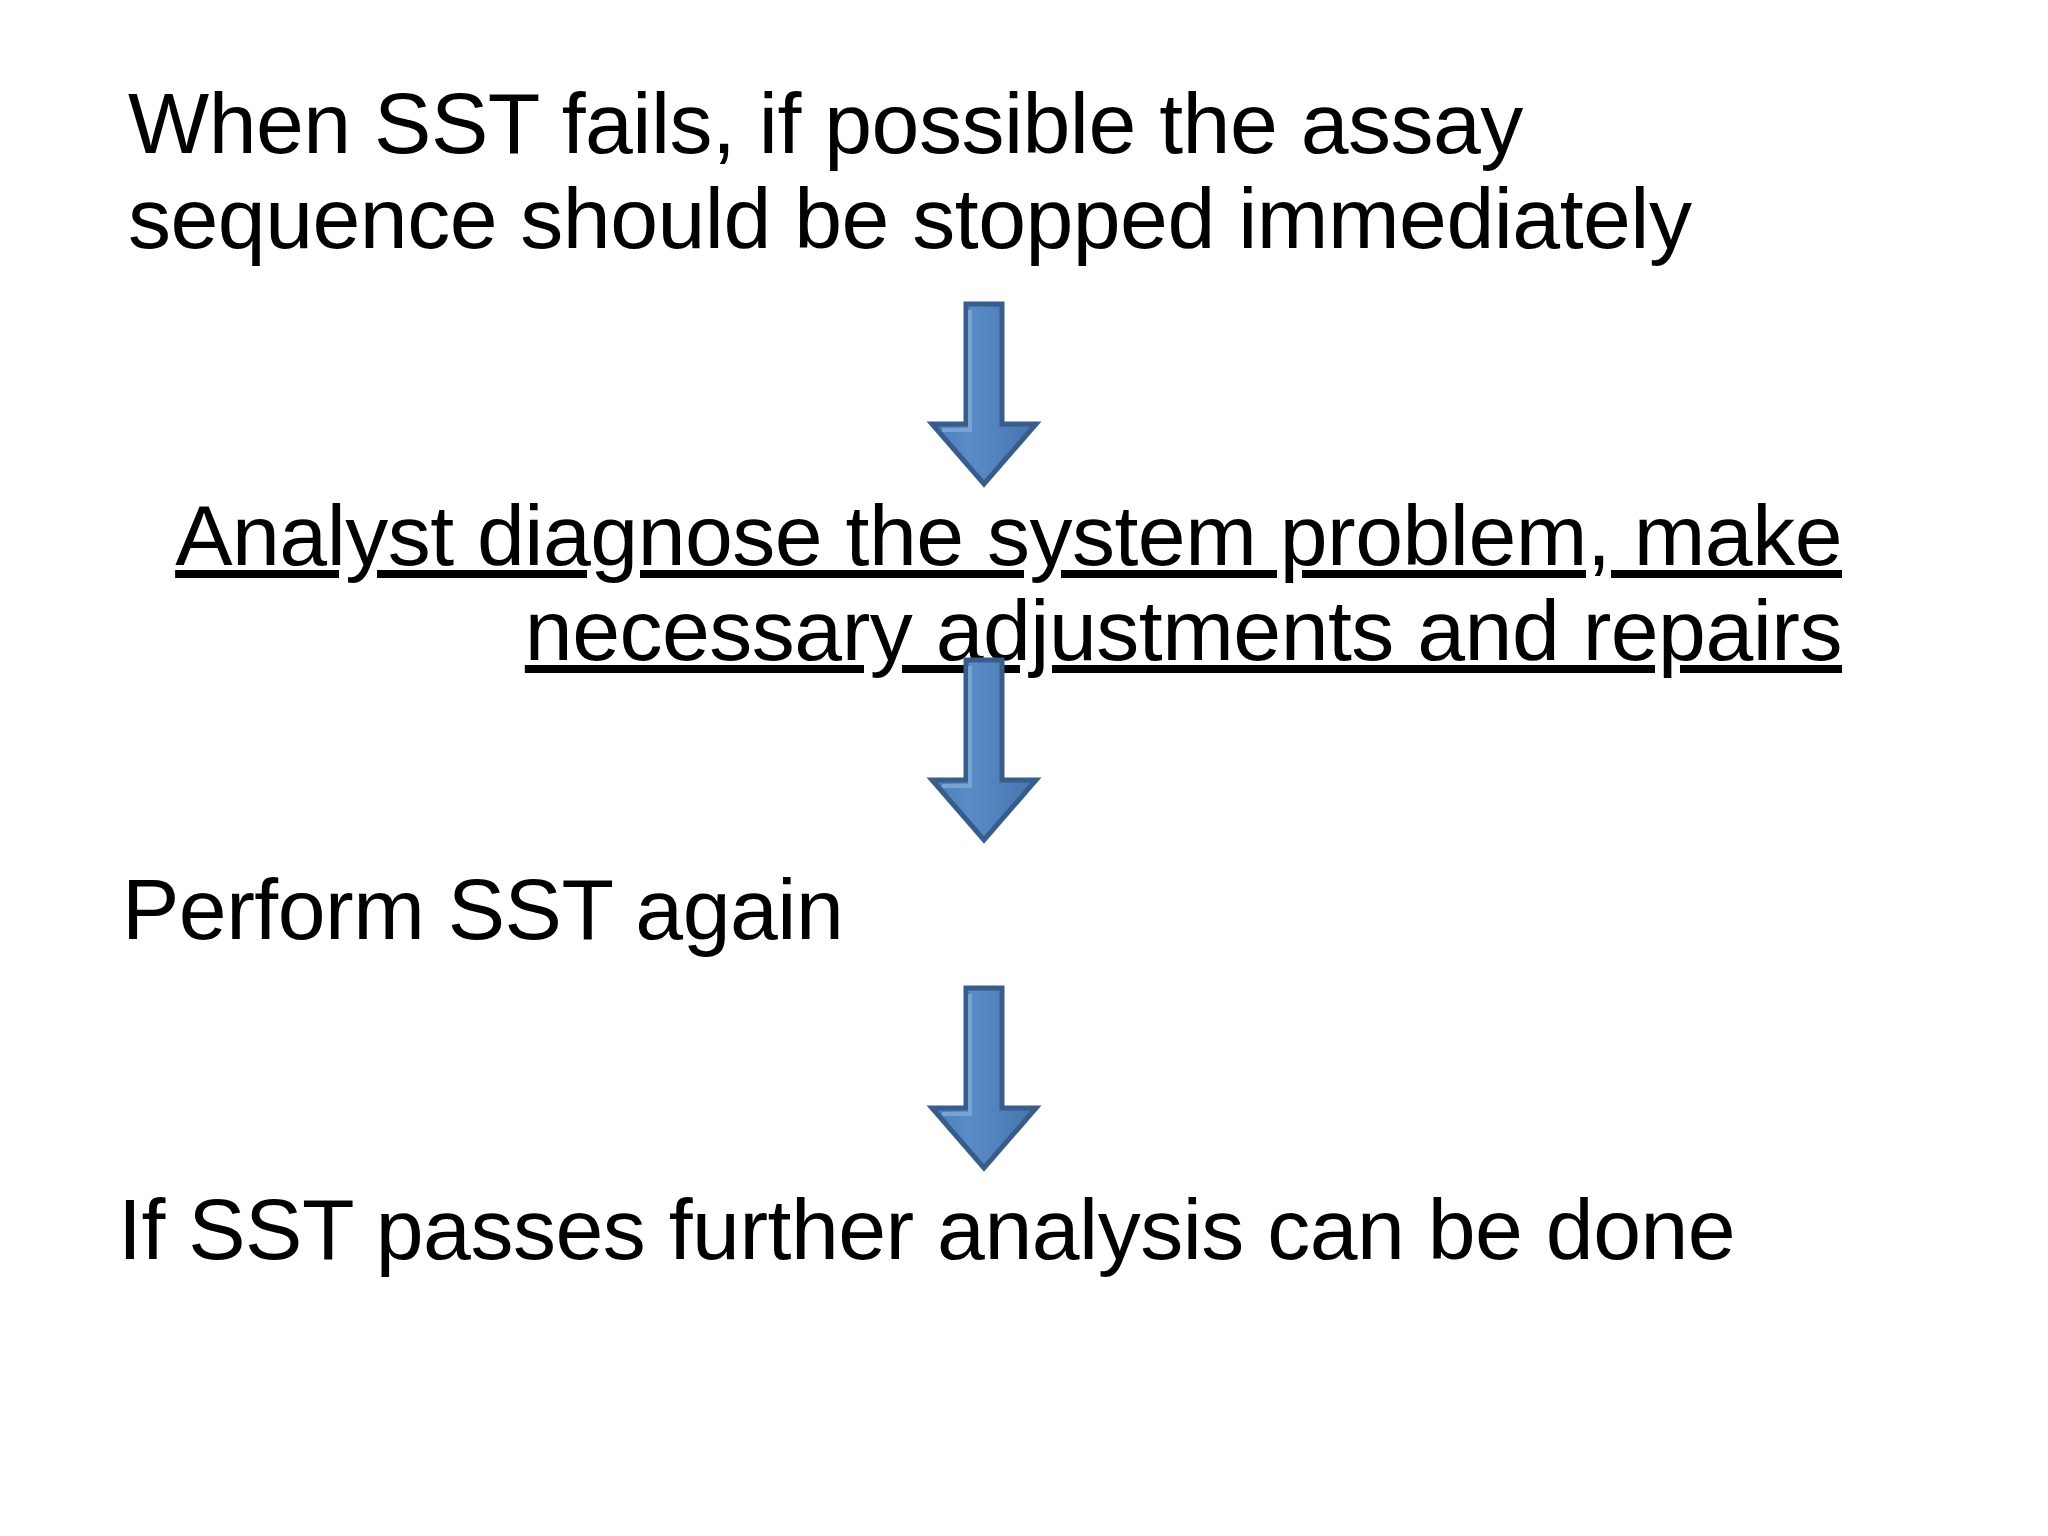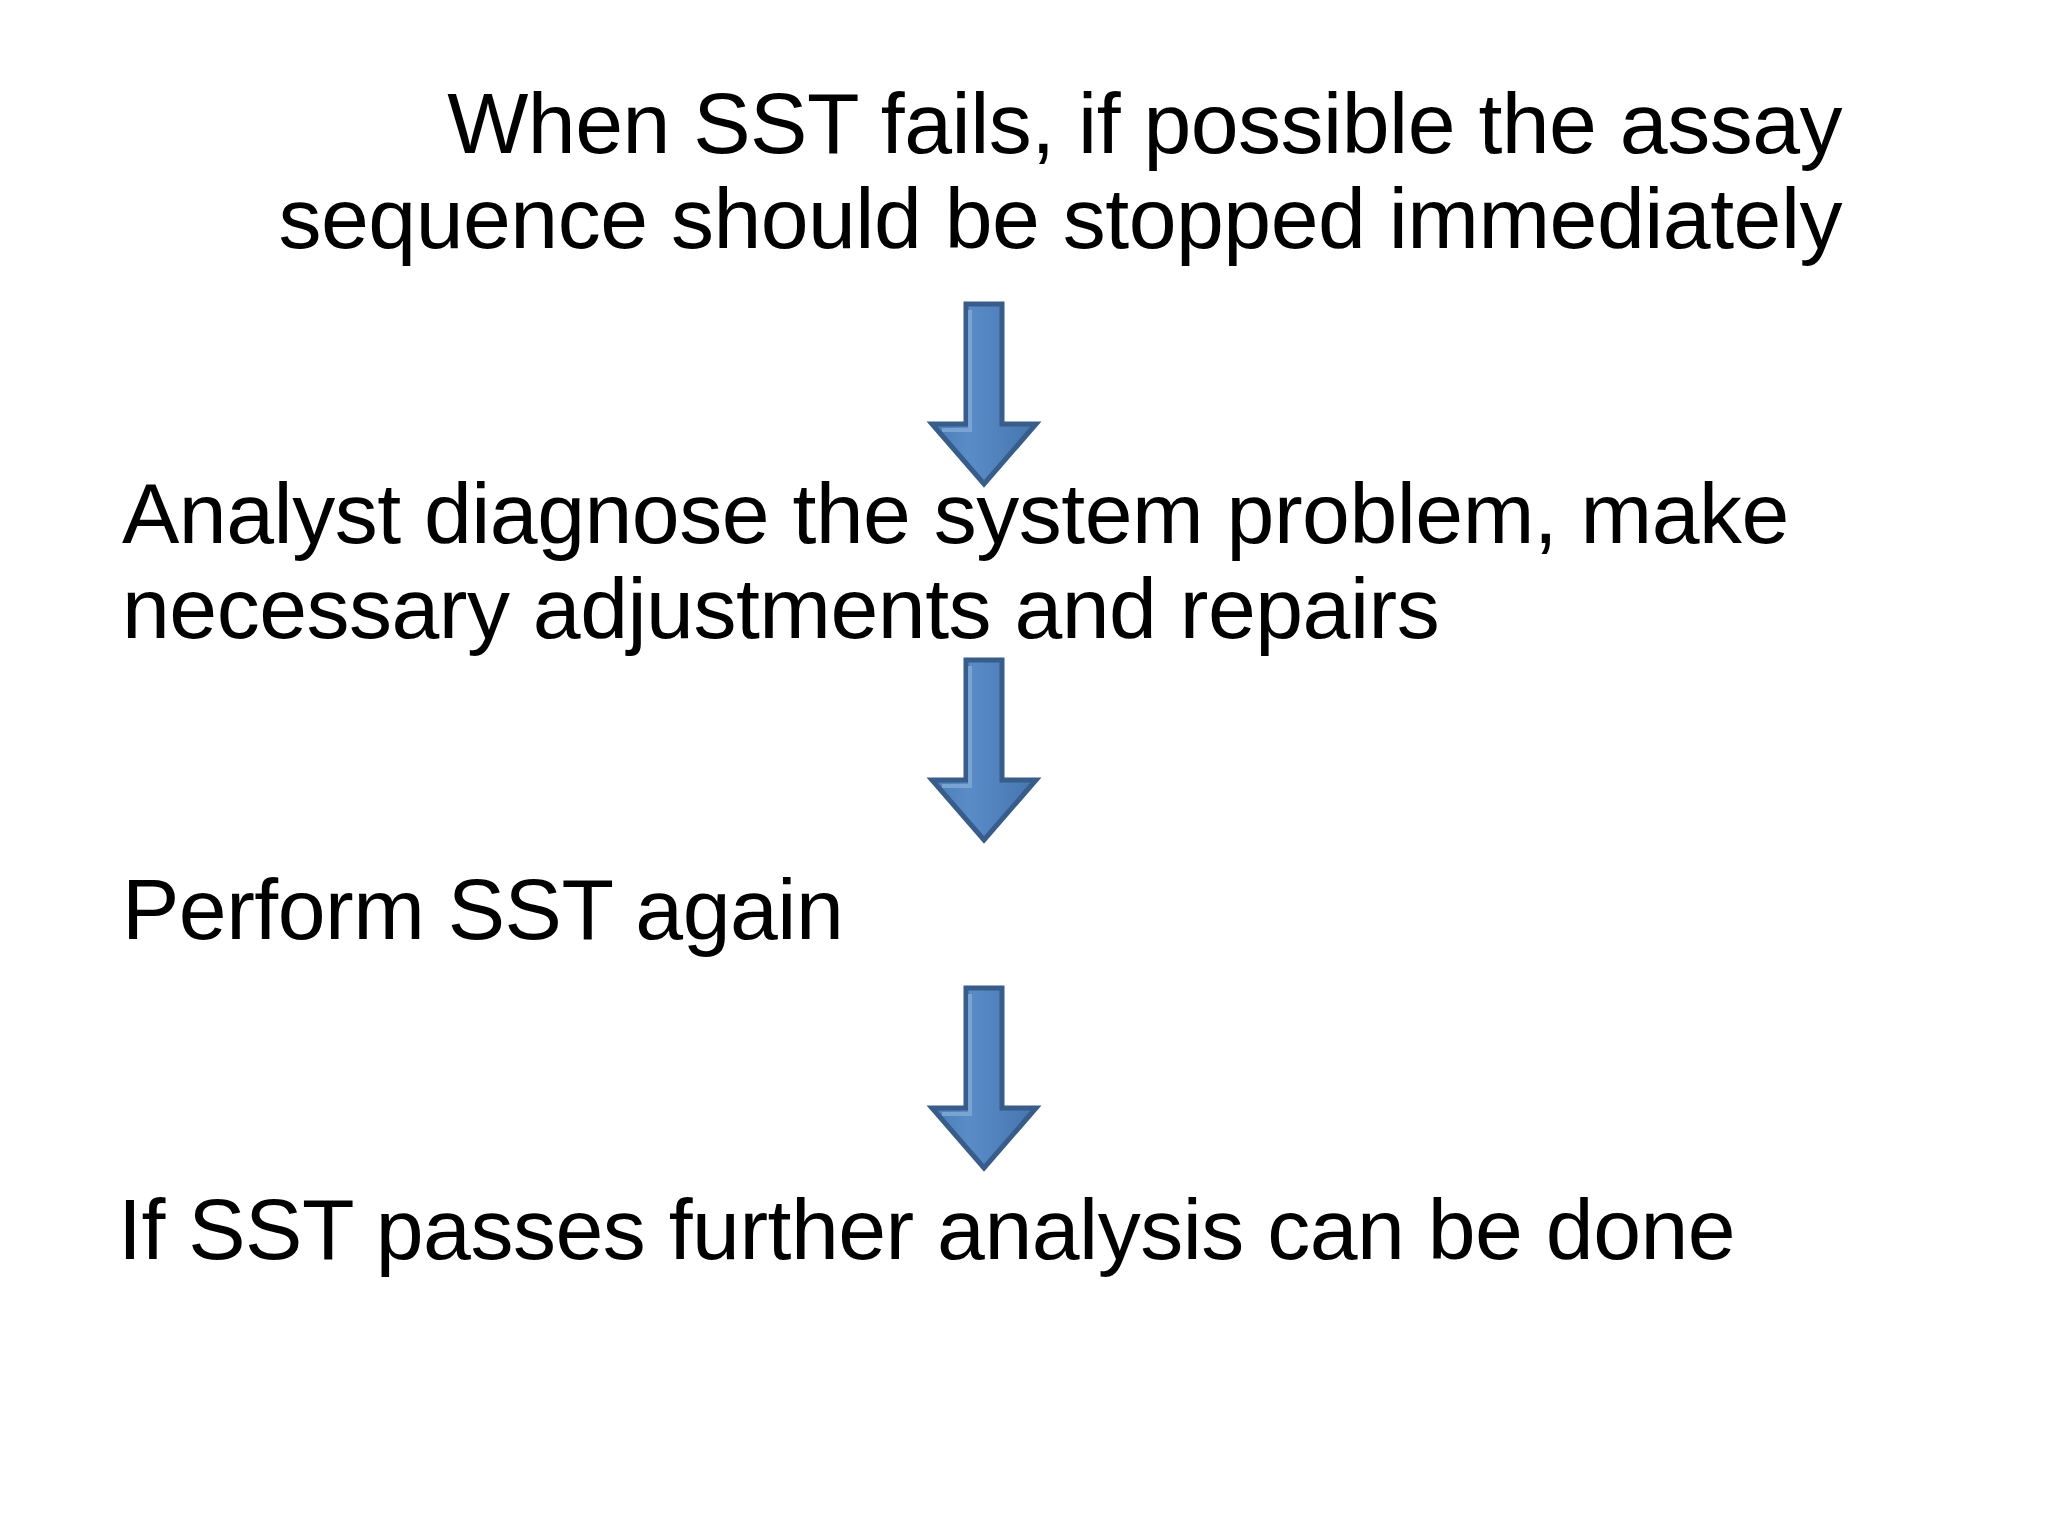--- a/index.html
+++ b/index.html
@@ -22,31 +22,32 @@
     color: #000000;
     font-family: "Liberation Sans", sans-serif;
     font-size: 86px;
     line-height: 1.10;
     font-weight: 400;
     letter-spacing: -0.5px;
     white-space: pre-line;
   }
   
   #step-1 {
-    left: 122px;
+    left: 128px;
     top: 76px;
     width: 1720px;
-    text-align: right;
+    text-align: left;
   }
   
   #step-2 {
     left: 122px;
-    top: 466px;
+    top: 488px;
     width: 1720px;
-    text-align: left;
+    text-align: right;
+    text-decoration: underline;
   }
   
   #step-3 {
     left: 122px;
     top: 862px;
     width: 1500px;
     text-align: left;
   }
   
   #step-4 {

